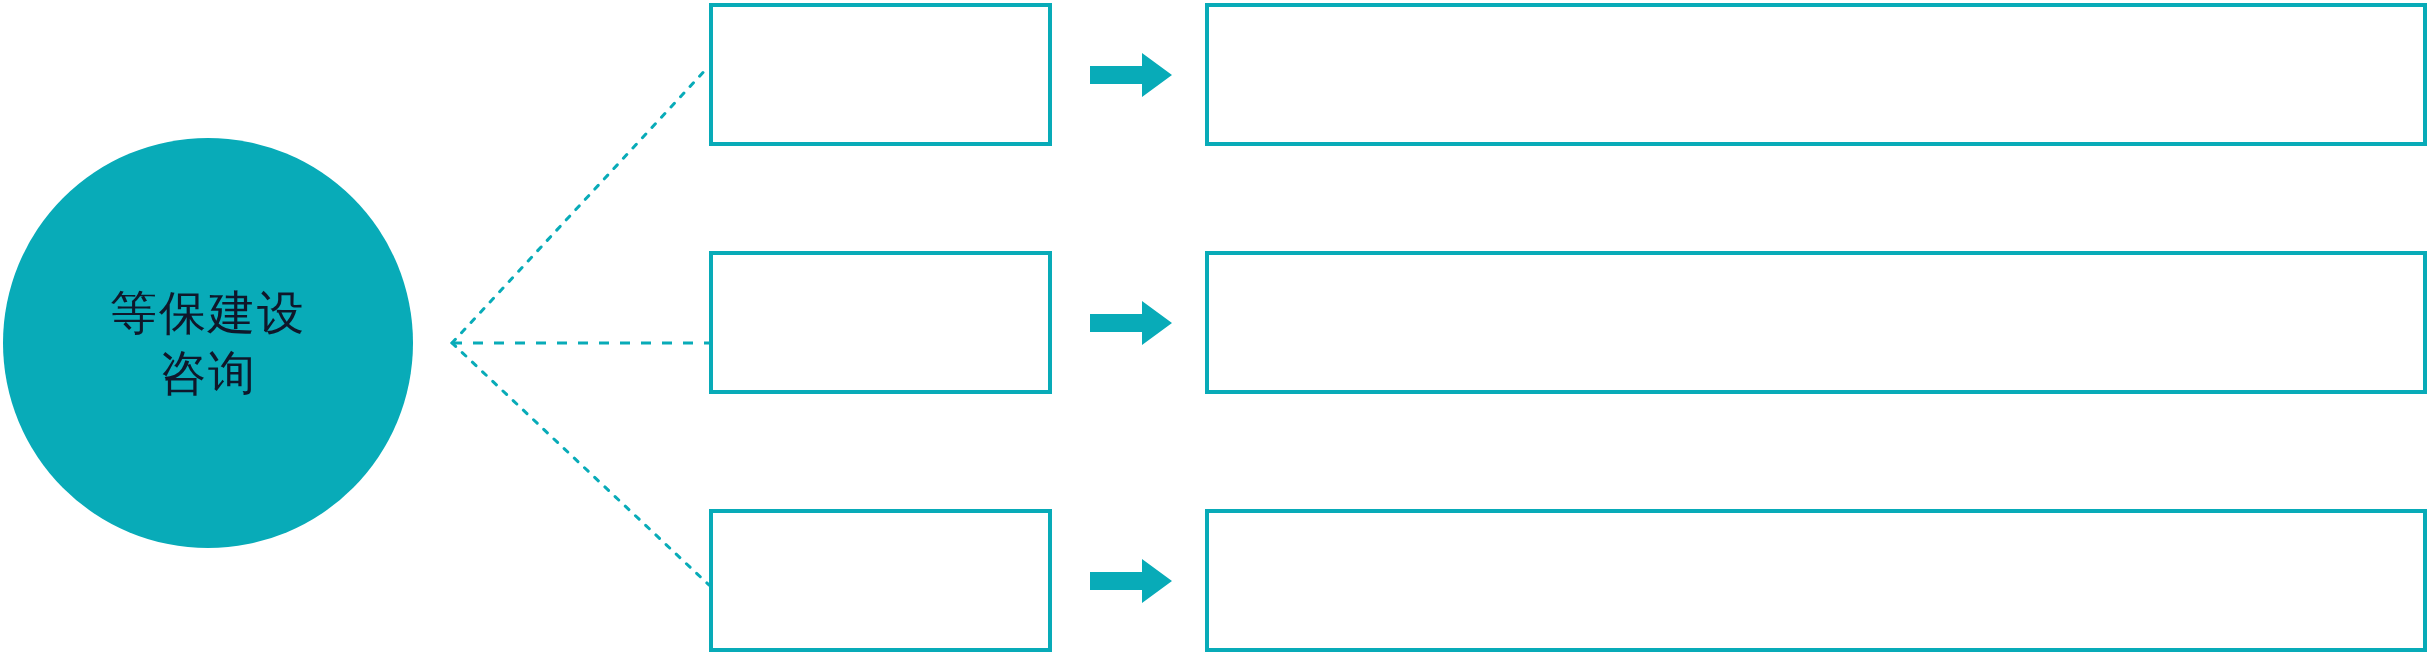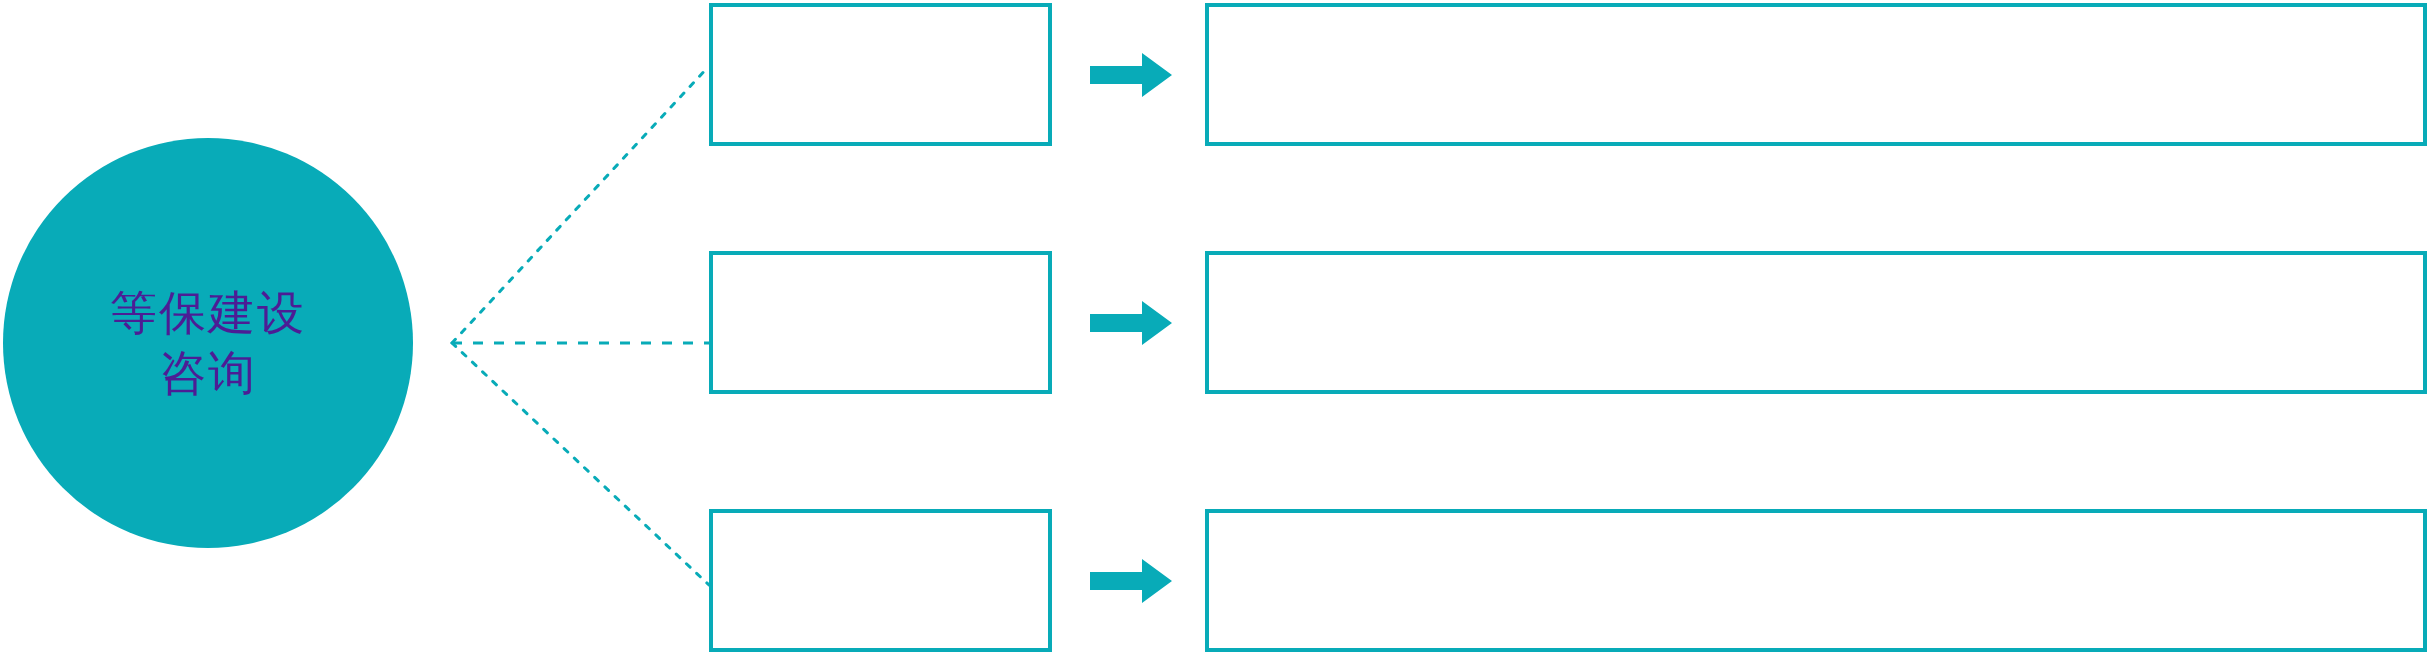--- a/index.html
+++ b/index.html
@@ -27,21 +27,21 @@
     height: 410px;
     border-radius: 50%;
     background: #08abb8;
     display: flex;
     flex-direction: column;
     align-items: center;
     justify-content: center;
     box-sizing: border-box;
   }
   .hub-line {
-    color: #4c1d95;
+    color: #0f172a;
     font-size: 47px;
     line-height: 1.28;
     letter-spacing: 2px;
     font-weight: 400;
     text-align: center;
     white-space: nowrap;
   }
   
   .connectors {
     position: absolute;

